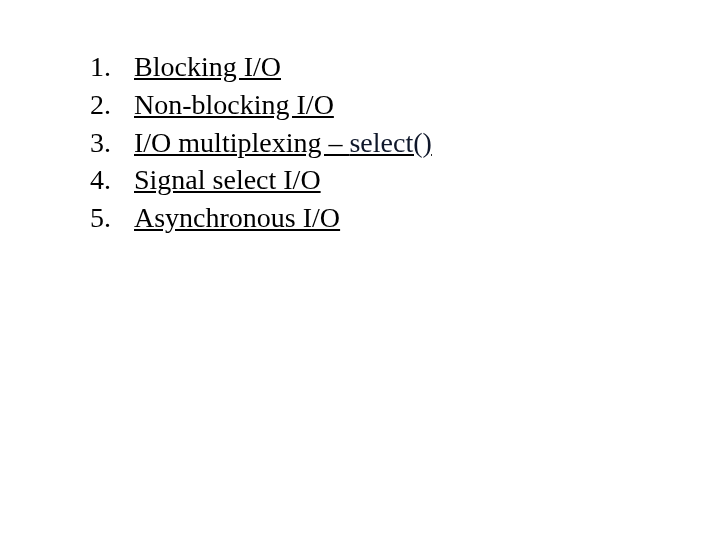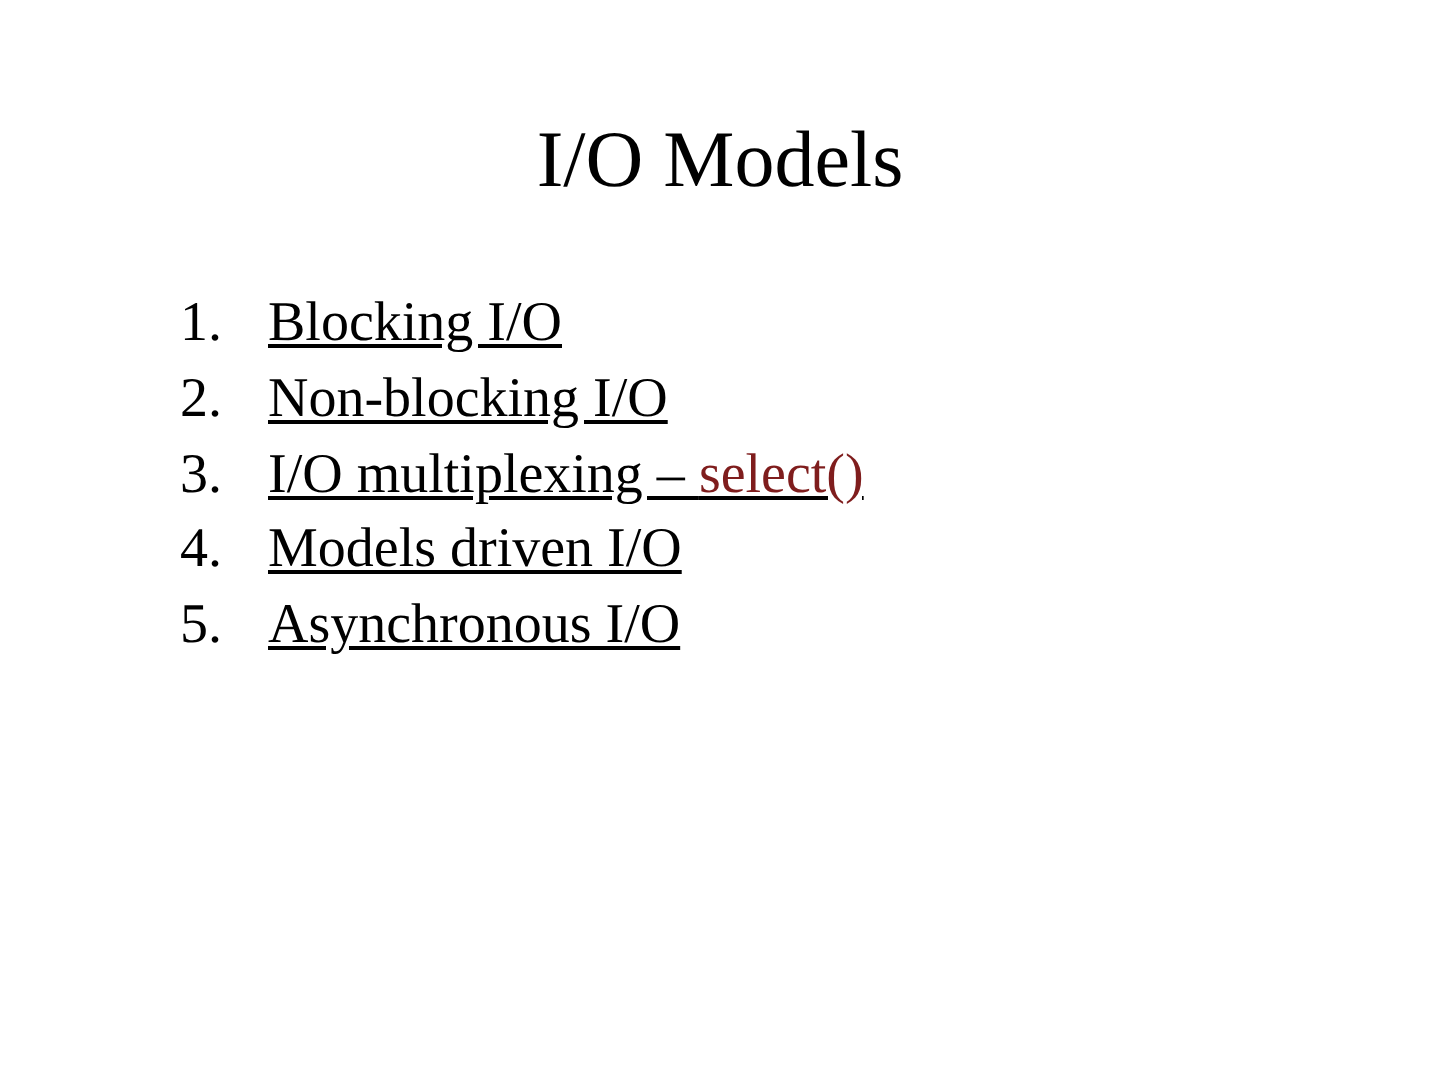--- a/index.html
+++ b/index.html
@@ -38,43 +38,42 @@
     }
     .num {
       width: 44px;
       flex-shrink: 0;
     }
     .text {
       flex: 1;
       text-decoration: underline;
     }
     .highlight {
-      color: #7f1d1d;
+      color: #0f172a;
     }
   </style>
 </head>
 <body>
 
 <div class="slide">
-  <h1 class="title">I/O Models</h1>
   <ol class="list">
     <li class="list-item">
       <span class="num">1.</span>
       <span class="text"><span>Blocking I/O</span><span class="highlight"></span></span>
     </li>
     <li class="list-item">
       <span class="num">2.</span>
       <span class="text"><span>Non-blocking I/O</span><span class="highlight"></span></span>
     </li>
     <li class="list-item">
       <span class="num">3.</span>
       <span class="text"><span>I/O multiplexing – </span><span class="highlight">select()</span></span>
     </li>
     <li class="list-item">
       <span class="num">4.</span>
-      <span class="text"><span>Models driven I/O</span><span class="highlight"></span></span>
+      <span class="text"><span>Signal select I/O</span><span class="highlight"></span></span>
     </li>
     <li class="list-item">
       <span class="num">5.</span>
       <span class="text"><span>Asynchronous I/O</span><span class="highlight"></span></span>
     </li>
   </ol>
 </div>
 
 </body></html>

